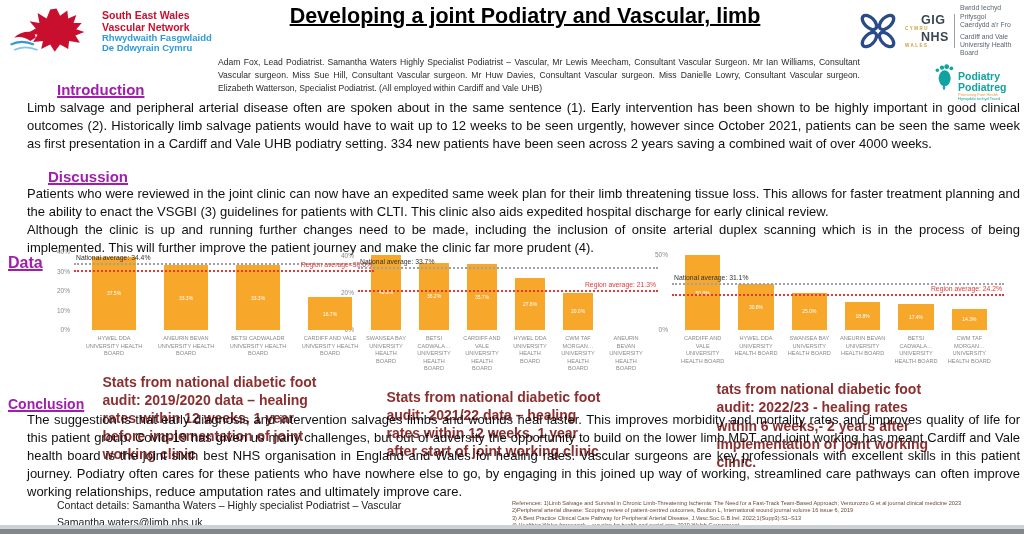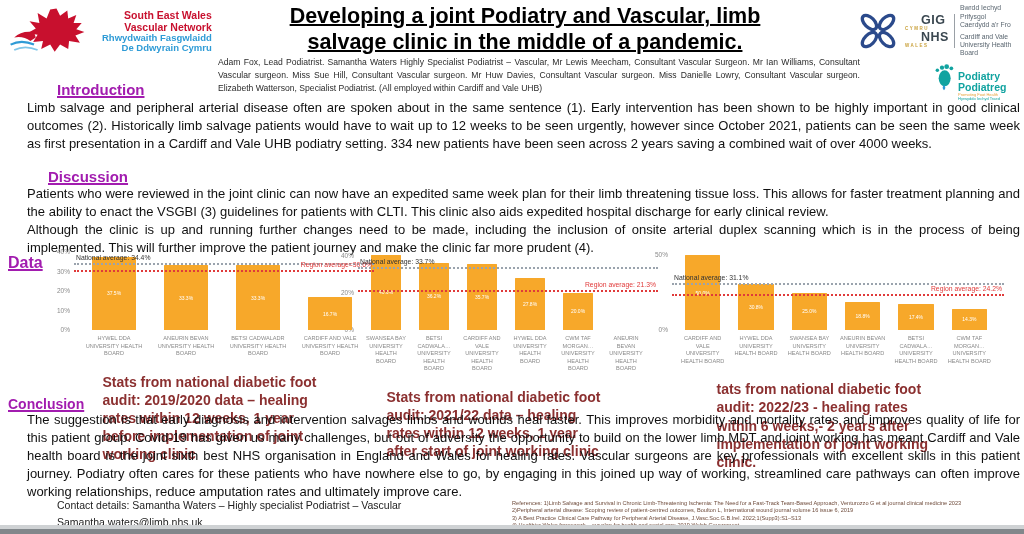--- a/index.html
+++ b/index.html
@@ -1,21 +1,21 @@
 <!DOCTYPE html>
 <html><head>
 <meta charset="utf-8">
 <style>
   html,body{margin:0;padding:0;background:#e9e9e9;}
   .poster{position:relative;width:1024px;height:534px;background:#ffffff;overflow:hidden;
           font-family:"Liberation Sans", sans-serif;color:#1a1a1a;}
   
   .logo-left{position:absolute;left:6px;top:4px;width:218px;height:56px;display:flex;align-items:center;gap:4px;}
   .dragon{width:92px;height:54px;flex:0 0 auto;}
-  .sewvn{line-height:1.08;text-align:right;}
+  .sewvn{line-height:1.08;}
   .sewvn .en{color:#c8102e;font-weight:bold;font-size:10.5px;}
   .sewvn .cy{color:#2e9bd6;font-weight:bold;font-size:9.5px;}
   .title{position:absolute;left:232px;top:3px;width:586px;text-align:center;font-weight:bold;
          font-size:21.5px;line-height:1.22;color:#000;}
   .title span{text-decoration:underline;text-decoration-thickness:2px;}
   .logo-nhs{position:absolute;left:856px;top:6px;width:164px;height:50px;display:flex;align-items:center;gap:5px;}
   .knot{width:44px;height:44px;flex:0 0 auto;}
   .gigblk{line-height:1;text-align:left;border-right:1px solid #9aa0a6;padding-right:5px;}
   .gigblk .big{font-size:12.5px;font-weight:bold;color:#3a4750;letter-spacing:.5px;padding-left:16px;}
   .gigblk .gold{font-size:4.5px;color:#c9a13b;letter-spacing:1.5px;font-weight:bold;}
@@ -81,21 +81,20 @@
     <div class="sewvn">
       <div class="en">South East Wales</div>
       <div class="en">Vascular Network</div>
       <div class="cy">Rhwydwaith Fasgwlaidd</div>
       <div class="cy">De Ddwyrain Cymru</div>
     </div>
   </div>
 
   <div class="title">
     <span>Developing a joint Podiatry and Vascular, limb</span><br>
-    <span>salvage clinic in the middle of a pandemic.</span>
   </div>
 
   <div class="logo-nhs">
     <svg class="knot" viewBox="0 0 40 40">
       <g fill="none" stroke="#2b4a8b" stroke-width="3" transform="rotate(45 20 20)">
         <ellipse cx="20" cy="9" rx="4.5" ry="8"></ellipse>
         <ellipse cx="20" cy="31" rx="4.5" ry="8"></ellipse>
         <ellipse cx="9" cy="20" rx="8" ry="4.5"></ellipse>
         <ellipse cx="31" cy="20" rx="8" ry="4.5"></ellipse>
       </g>

